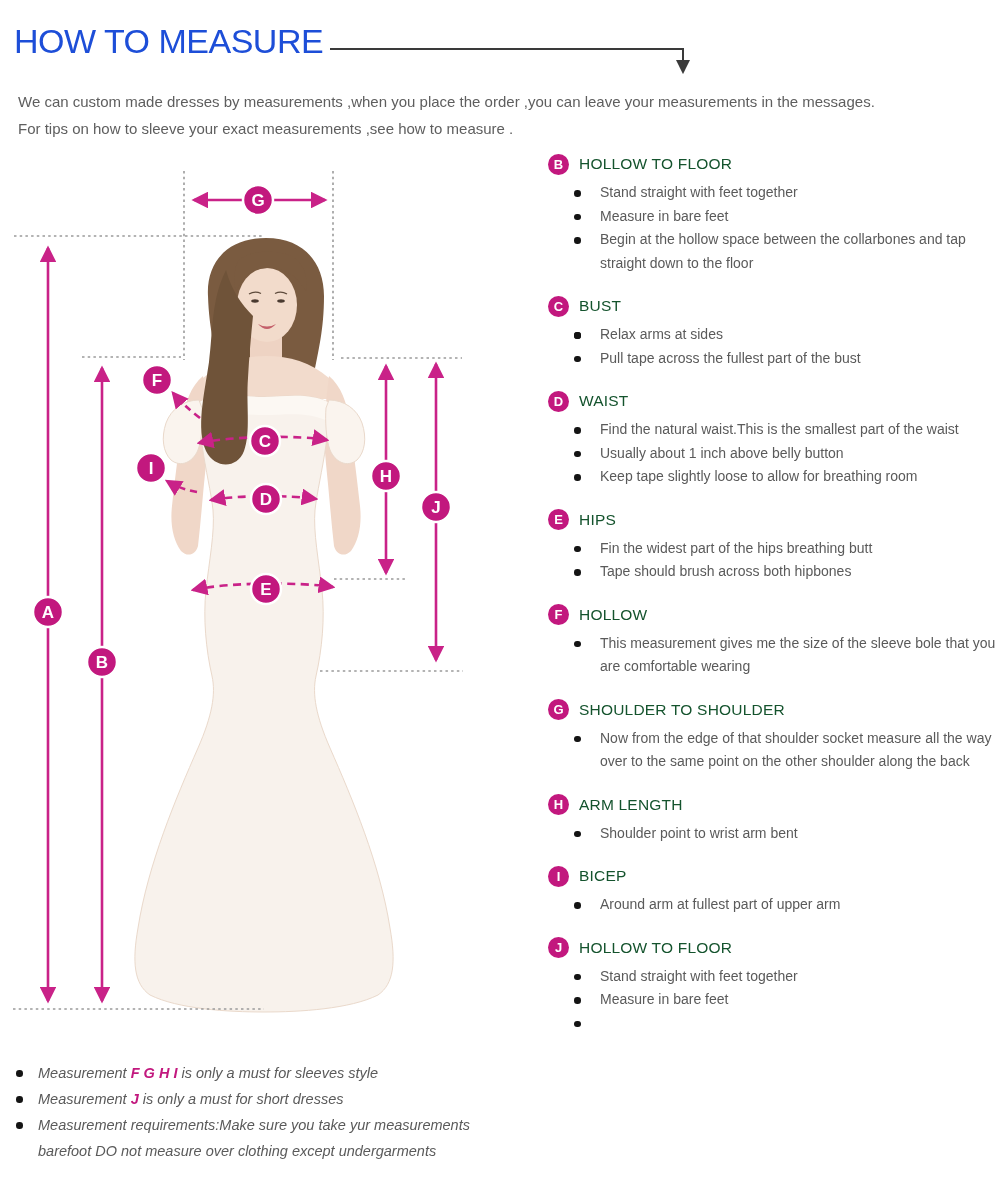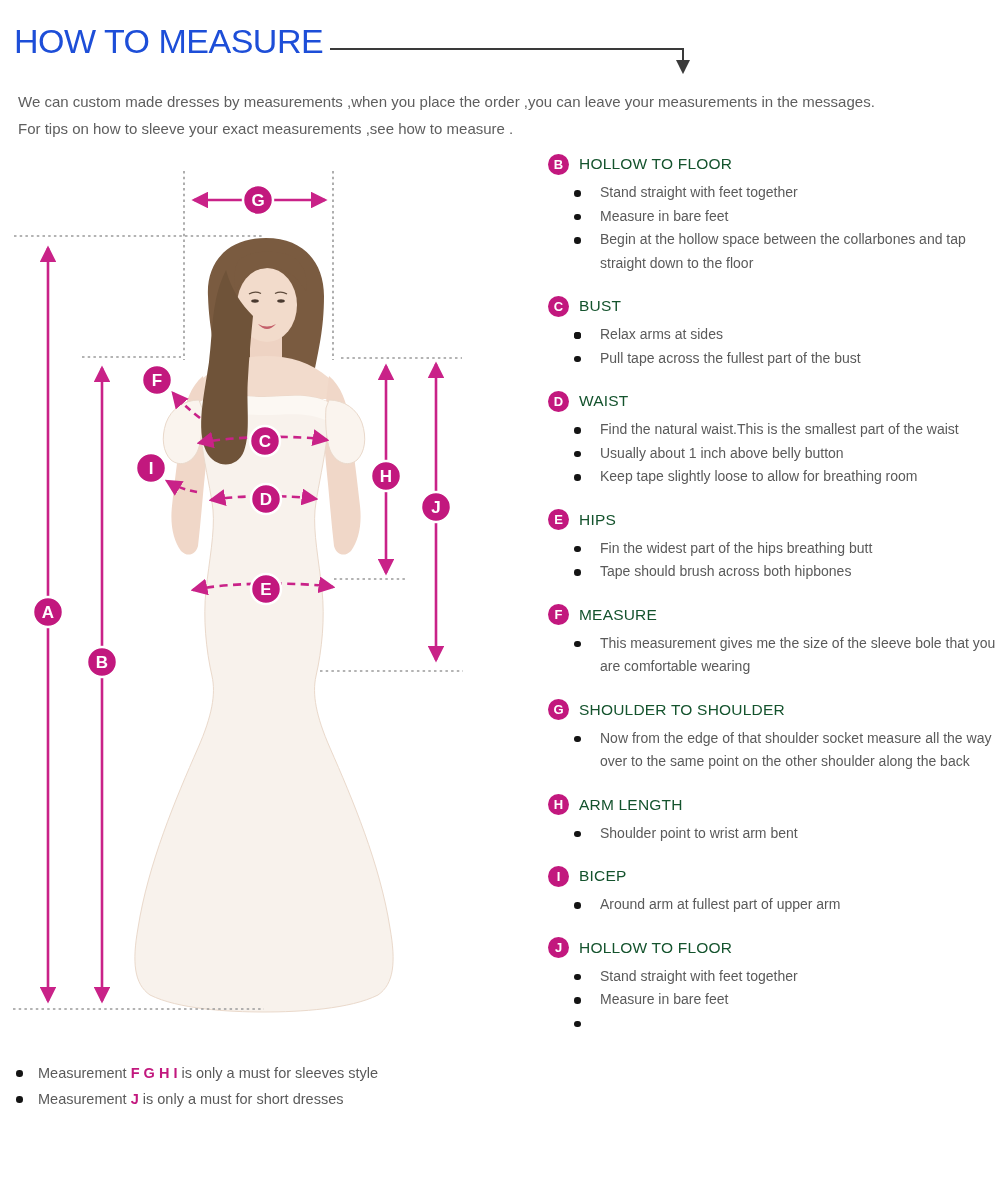--- a/index.html
+++ b/index.html
@@ -24,21 +24,21 @@
     width:21px;height:21px;border-radius:50%;background:#c2187e;color:#fff;
     font-size:13px;font-weight:bold;line-height:21px;text-align:center;flex:0 0 21px;
   }
   .sec-title{font-size:15.5px;color:#14532d;letter-spacing:0.2px;}
   .bullet{position:relative;padding-left:52px;font-size:14px;line-height:23.5px;color:#5a5a5a;}
   .bullet .dot{
     position:absolute;left:26px;top:9px;width:6.5px;height:6.5px;border-radius:50%;background:#141414;
   }
   
   .notes{position:absolute;left:16px;top:1060px;width:474px;}
-  .note{position:relative;padding-left:22px;font-size:14.5px;line-height:26px;color:#5a5a5a;}
+  .note{position:relative;padding-left:22px;font-size:14.5px;line-height:26px;color:#5a5a5a;font-style:italic;}
   .note .dot{
     position:absolute;left:0;top:10px;width:6.5px;height:6.5px;border-radius:50%;background:#141414;
   }
   .note .hl{color:#c2187e;font-weight:bold;}
 </style>
 </head>
 <body>
 
 <svg class="diagram-svg" width="1000" height="1182" viewBox="0 0 1000 1182">
   <defs>
@@ -179,21 +179,21 @@
       <span class="badge">E</span>
       <span class="sec-title">HIPS</span>
     </div>
     <div class="bullet"><span class="dot"></span><span>Fin the widest part of the hips breathing butt</span></div>
     <div class="bullet"><span class="dot"></span><span>Tape should brush across both hipbones</span></div>
   </div>
 
   <div class="sec">
     <div class="sec-head">
       <span class="badge">F</span>
-      <span class="sec-title">MEASURE</span>
+      <span class="sec-title">HOLLOW</span>
     </div>
     <div class="bullet"><span class="dot"></span><span>This measurement gives me the size of the sleeve bole that you are comfortable wearing</span></div>
   </div>
 
   <div class="sec">
     <div class="sec-head">
       <span class="badge">G</span>
       <span class="sec-title">SHOULDER TO SHOULDER</span>
     </div>
     <div class="bullet"><span class="dot"></span><span>Now from the edge of that shoulder socket measure all the way over to the same point on the other shoulder along the back</span></div>
@@ -227,13 +227,16 @@
 
 </div>
 
 <div class="notes">
   <div class="note">
     <span class="dot"></span><span>Measurement </span><span class="hl">F G H I</span><span> is only a must for sleeves style</span>
   </div>
   <div class="note">
     <span class="dot"></span><span>Measurement </span><span class="hl">J</span><span> is only a must for short dresses</span>
   </div>
+  <div class="note">
+    <span class="dot"></span><span>Measurement requirements:Make sure you take yur measurements barefoot DO not measure over clothing except undergarments</span><span class="hl"></span><span></span>
+  </div>
 </div>
 
 </body></html>

